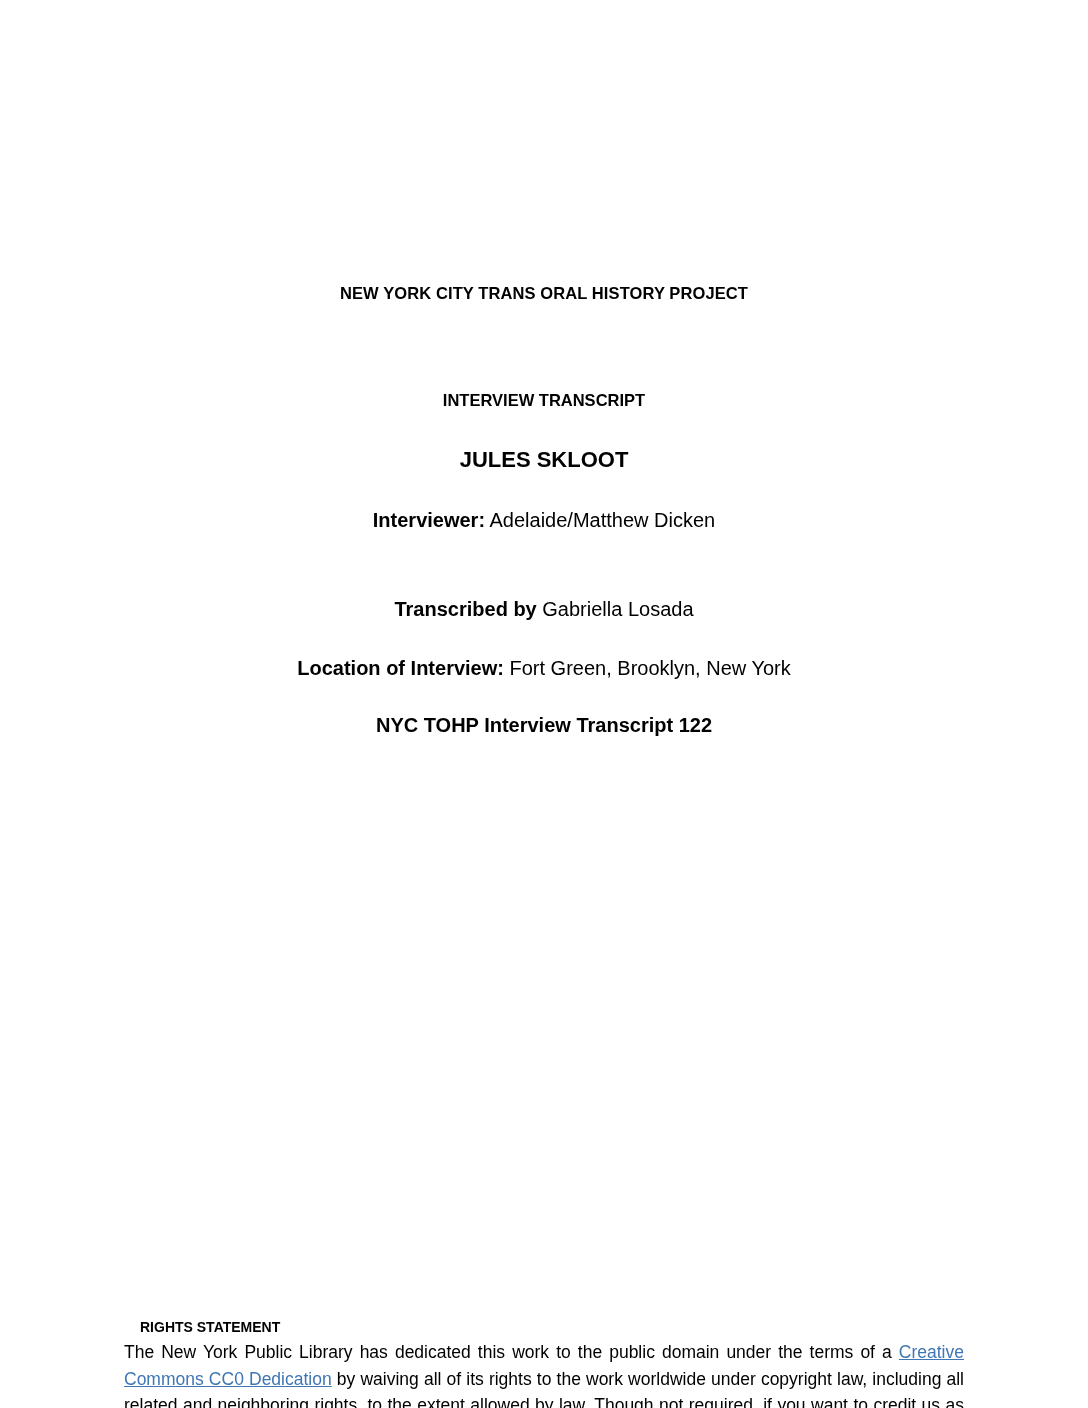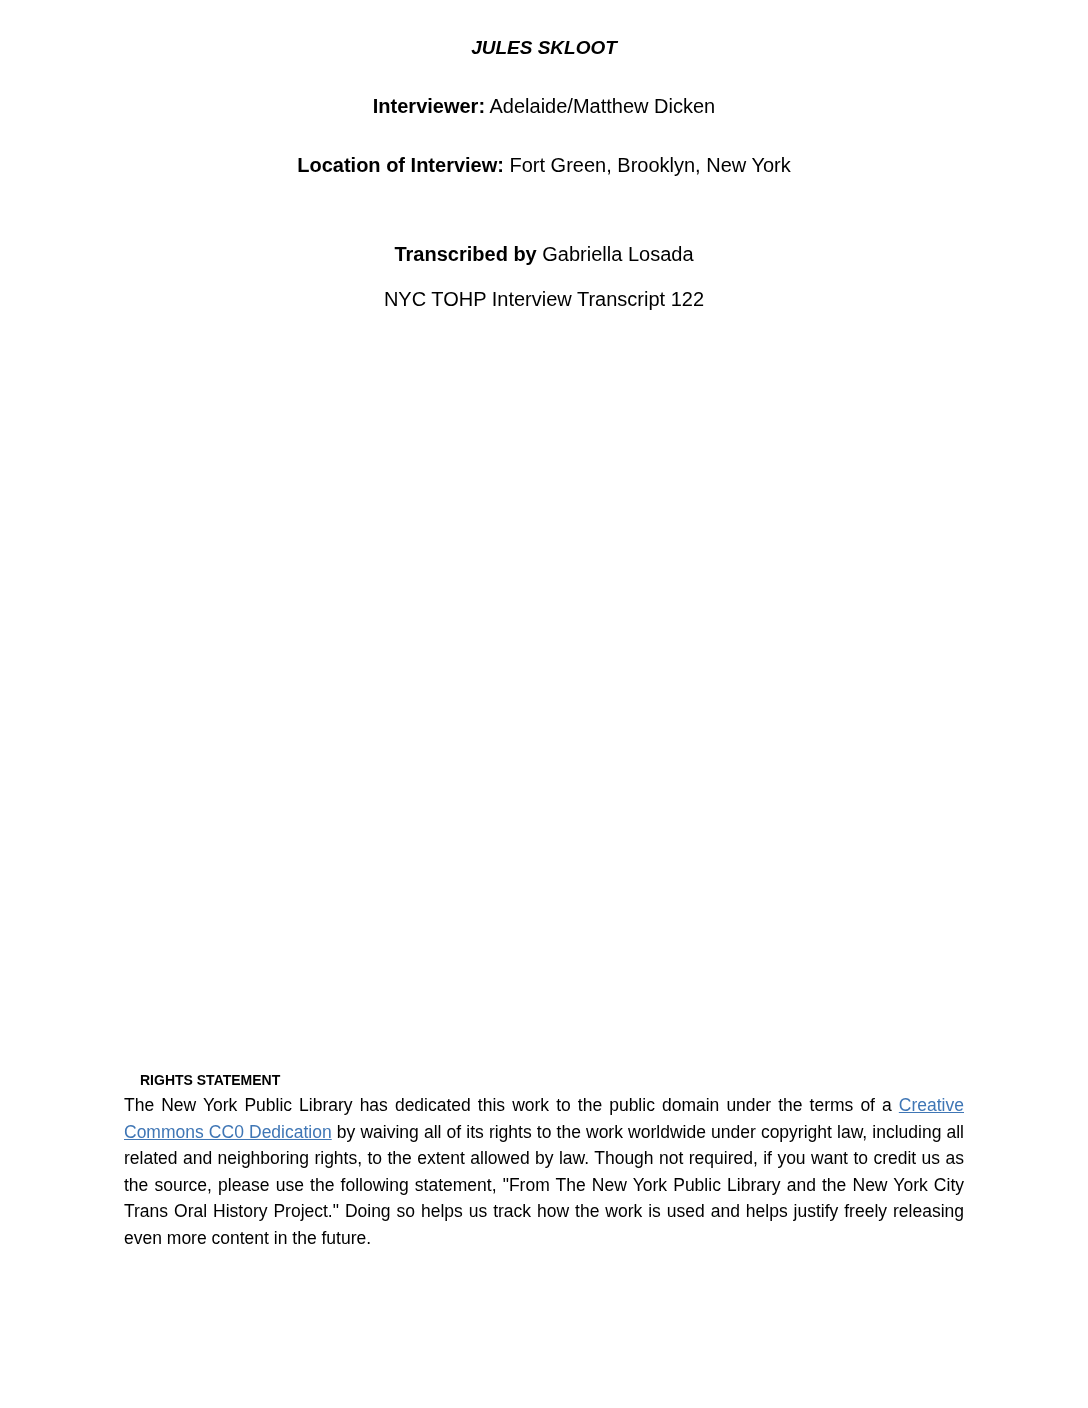--- a/index.html
+++ b/index.html
@@ -30,38 +30,37 @@
     font-weight: bold;
     letter-spacing: 0.1px;
     margin-top: 284px;
   }
   .transcript-label {
     font-size: 16.5px;
     font-weight: bold;
     margin-top: 88px;
   }
   .subject-name {
-    font-size: 19px;
+    font-size: 22px;
     font-weight: bold;
     margin-top: 37px;
-    font-style: italic;
   }
   .meta-line {
     font-size: 20px;
     margin-top: 36px;
   }
   .meta-line .lbl {
     font-weight: bold;
   }
   .meta-line.transcribed {
     margin-top: 66px;
   }
   .meta-line.transcript-no {
-    font-weight: normal;
-    margin-top: 22px;
+    font-weight: bold;
+    margin-top: 34px;
   }
   .rights {
     position: absolute;
     left: 124px;
     right: 124px;
     top: 1035px;
   }
   .rights-heading {
     font-size: 14px;
     font-weight: bold;
@@ -76,33 +75,35 @@
   .cc-link {
     color: #3f76b5;
   }
 </style>
 </head>
 <body>
 
 <div class="page">
 
   <div class="title-block">
+    <div class="doc-title">NEW YORK CITY TRANS ORAL HISTORY PROJECT</div>
+    <div class="transcript-label">INTERVIEW TRANSCRIPT</div>
     <div class="subject-name">JULES SKLOOT</div>
 
     <div class="meta-line">
       <span class="lbl">Interviewer:</span><span> Adelaide/Matthew Dicken</span>
     </div>
 
 
+    <div class="meta-line transcribed">
+      <span class="lbl">Transcribed by</span><span> Gabriella Losada</span>
+    </div>
+
     <div class="meta-line">
       <span class="lbl">Location of Interview:</span><span> Fort Green, Brooklyn, New York</span>
-    </div>
-
-    <div class="meta-line transcribed">
-      <span class="lbl">Transcribed by</span><span> Gabriella Losada</span>
     </div>
 
     <div class="meta-line transcript-no">NYC TOHP Interview Transcript 122</div>
   </div>
 
   <div class="rights">
     <div class="rights-heading">RIGHTS STATEMENT</div>
     <p class="rights-body"><span>The New York Public Library has dedicated this work to the public domain under the terms of a </span><a class="cc-link" href="#">Creative Commons CC0 Dedication</a><span> by waiving all of its rights to the work worldwide under copyright law, including all related and neighboring rights, to the extent allowed by law. Though not required, if you want to credit us as the source, please use the following statement, "From The New York Public Library and the New York City Trans Oral History Project." Doing so helps us track how the work is used and helps justify freely releasing even more content in the future.</span></p>
   </div>
 

